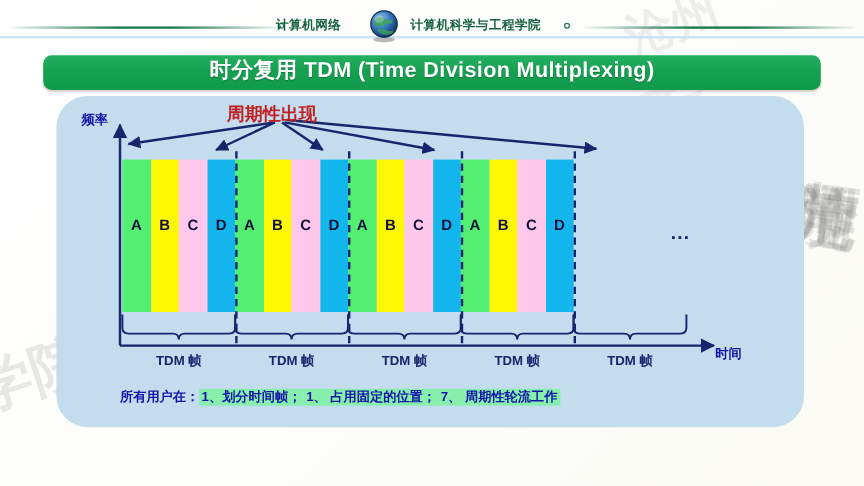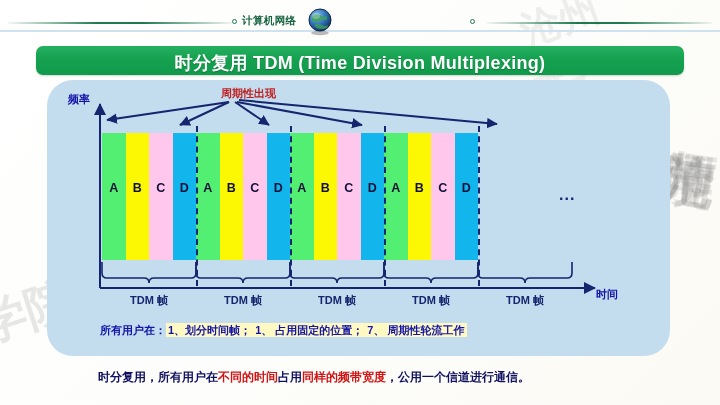--- a/index.html
+++ b/index.html
@@ -39,39 +39,39 @@
   .hdr-rule.right { left: 487px; width: 225px; }
   .hdr-rule2 {
     position: absolute; left: 0; top: 30px; width: 720px; height: 2px;
     background: #cfe2ef;
   }
   .hdr-text {
     position: absolute; top: 14px;
     font-size: 10.5px; font-weight: bold; color: #16633f;
     letter-spacing: .4px; white-space: nowrap;
   }
-  #hdr-left-text  { left: 242px; }
+  #hdr-left-text  { left: 230px; }
   #hdr-right-text { left: 342px; }
   .hdr-dot {
     position: absolute; top: 19px; width: 5px; height: 5px;
     border: 1.2px solid #1d7a4e; border-radius: 50%;
   }
   #hdr-dot-left  { left: 232px; }
   #hdr-dot-right { left: 470px; }
   #globe {
     position: absolute; left: 305px; top: 6px; width: 30px; height: 30px;
   }
 
   
   #title-banner {
     position: absolute; left: 36px; top: 46px; width: 648px; height: 29px;
     background: linear-gradient(to bottom,#25b061 0%,#16a151 45%,#109a4b 100%);
     border-radius: 7px;
     box-shadow: 0 1px 2px rgba(0,0,0,.18);
-    display: flex; align-items: flex-end; justify-content: center;
+    display: flex; align-items: flex-start; justify-content: center;
   }
   #title-text {
     color: #ffffff; font-size: 18px; font-weight: bold;
     letter-spacing: .3px; white-space: nowrap;
     text-shadow: 0 1px 1px rgba(0,0,0,.25);
   }
 
   
   #panel {
     position: absolute; left: 47px; top: 80px; width: 623px; height: 276px;
@@ -84,21 +84,21 @@
 
   .axis-label {
     position: absolute; color: #1414a8; font-size: 11px; font-weight: bold;
     white-space: nowrap;
   }
   #freq-label { left: 21px; top: 12px; }
   #time-label { left: 549px; top: 207px; }
 
   #periodic-label {
     position: absolute; left: 142px; top: 6px;
-    color: #c02020; font-size: 11px; font-weight: bold; white-space: nowrap; margin-left: 32px;
+    color: #c02020; font-size: 15px; font-weight: bold; white-space: nowrap;
   }
 
   .bar {
     position: absolute; top: 53px; height: 127px;
   }
   .bar-letter {
     position: absolute; top: 101px;
     font-size: 12.5px; font-weight: bold; color: #10103a;
     text-align: center; width: 14px;
   }
@@ -119,21 +119,21 @@
     text-align: center; white-space: nowrap;
   }
 
   
   #key-steps {
     position: absolute; left: 53px; top: 243px; width: 520px;
     font-size: 11px; font-weight: bold; color: #1414a8;
     white-space: nowrap;
   }
   #key-steps .hl {
-    background: #fef9c3;
+    background: #86efac;
     padding: 1px 2px;
   }
 
   
   #conclusion {
     position: absolute; left: 98px; top: 369px;
     font-size: 12px; font-weight: bold; color: #101060;
     white-space: nowrap;
   }
   #conclusion .red { color: #d01414; }
@@ -165,20 +165,21 @@
         </radialGradient>
       </defs>
       <ellipse cx="15" cy="27" rx="9" ry="2.2" fill="rgba(60,60,60,.35)"></ellipse>
       <circle cx="15" cy="14" r="11" fill="url(#gl)"></circle>
       <path d="M7 10 Q11 7 15 9 Q18 12 22 10 L22 14 Q18 13 15 15 Q11 17 7 15 Z" fill="#3ea05a" opacity=".85"></path>
       <path d="M9 19 Q13 17 17 19 Q20 21 23 19 L22 22 Q17 24 12 22 Z" fill="#3ea05a" opacity=".8"></path>
       <ellipse cx="11" cy="10" rx="4" ry="3" fill="#ffffff" opacity=".25"></ellipse>
       <circle cx="15" cy="14" r="11" fill="none" stroke="#0c2547" stroke-width="1"></circle>
     </svg>
 
+    <div class="hdr-text" id="hdr-right-text">计算机科学与工程学院</div>
     <div class="hdr-dot" id="hdr-dot-right"></div>
   </div>
 
   <div id="title-banner">
     <span id="title-text">时分复用 TDM (Time Division Multiplexing)</span>
   </div>
 
   <div id="panel">
     <div id="diagram">
 
@@ -269,15 +270,14 @@
           <div class="frame-label" style="left: 149px; width: 94px;">TDM 帧</div>
           <div class="frame-label" style="left: 243px; width: 94px;">TDM 帧</div>
           <div class="frame-label" style="left: 337px; width: 94px;">TDM 帧</div>
           <div class="frame-label" style="left: 431px; width: 94px;">TDM 帧</div>
         </div>
 
       <div id="key-steps"><span>所有用户在：</span><span class="hl">1、划分时间帧；</span><span class="hl">1、 占用固定的位置；</span><span class="hl">7、 周期性轮流工作</span></div>
     </div>
   </div>
 
-  <div id="conclusion"><span>时分复用，所有用户在</span><span class="red">不同的时间</span><span>占用</span><span class="red">同样的频带宽度</span><span>，公用一个信道进行通信。</span></div>
 
 </div>
 
 </body></html>

